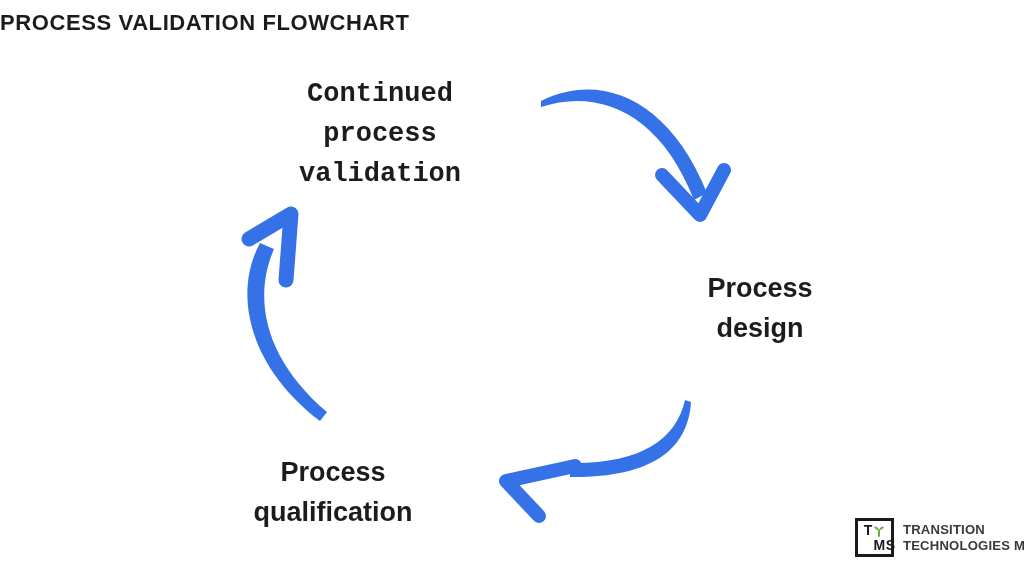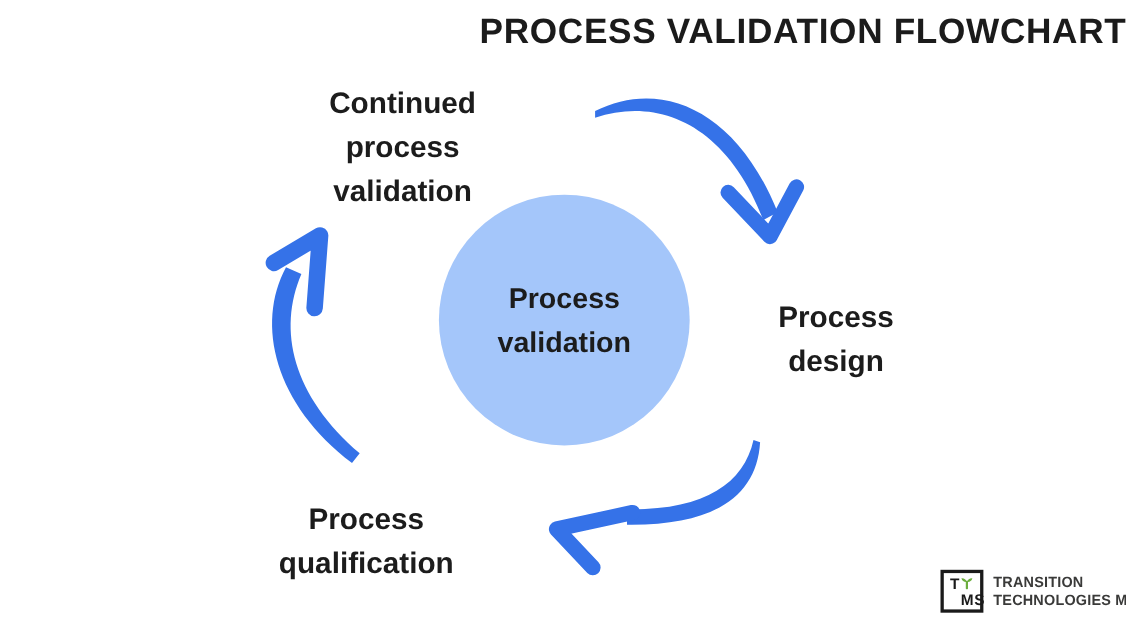--- a/index.html
+++ b/index.html
@@ -10,35 +10,35 @@
     height: 576px;
     background: #ffffff;
     overflow: hidden;
     font-family: "Liberation Sans", sans-serif;
   }
   .title {
     position: absolute;
     top: 10px;
     left: 0;
     width: 1024px;
-    text-align: right;
-    font-size: 32px;
+    text-align: left;
+    font-size: 22px;
     font-weight: 700;
     letter-spacing: 0.6px;
     color: #1b1b1b;
   }
   .node-label {
     position: absolute;
     text-align: center;
     font-size: 27px;
     font-weight: 700;
     line-height: 40px;
     color: #1c1c1c;
   }
-  .label-continued { left: 281px; top: 74px;  width: 170px; }
+  .label-continued { left: 295px; top: 74px;  width: 170px; font-family: Liberation Mono, monospace; }
   .label-design    { left: 694px; top: 268px; width: 132px; }
   .label-qualification { left: 228px; top: 452px; width: 210px; }
   .center-circle {
     position: absolute;
     left: 399px;
     top: 177px;
     width: 228px;
     height: 228px;
     border-radius: 50%;
     display: flex;
@@ -132,23 +132,20 @@
       <path d="M 249 239 L 291 214 L 286 280" fill="none" stroke="#3572e8" stroke-width="15" stroke-linecap="round" stroke-linejoin="round"></path>
     </g>
   </svg>
 
   <div class="node-label label-continued">Continued process validation</div>
 
   <div class="node-label label-design">Process design</div>
 
   <div class="node-label label-qualification">Process qualification</div>
 
-  <div class="center-circle" style="background:#a4c6fa;">
-    <div class="node-label">Process validation</div>
-  </div>
 
   <div class="logo">
     <div class="logo-box">
       <div class="logo-box-row1">
         <span class="logo-box-t">T</span>
         <span style="display:inline-block; width:12px; height:13px;">
           <svg viewBox="0 0 12 13" width="12" height="13" xmlns="http://www.w3.org/2000/svg">
             <path d="M6 12 L6 6" stroke="#6cae3e" stroke-width="2" stroke-linecap="round" fill="none"></path>
             <path d="M6 6 C5 3.4 3.4 2.4 1 2.6 C1.8 5.2 3.6 6.4 6 6 Z" fill="#6cae3e"></path>
             <path d="M6 6 C7 3.4 8.6 2.4 11 2.6 C10.2 5.2 8.4 6.4 6 6 Z" fill="#6cae3e"></path>

